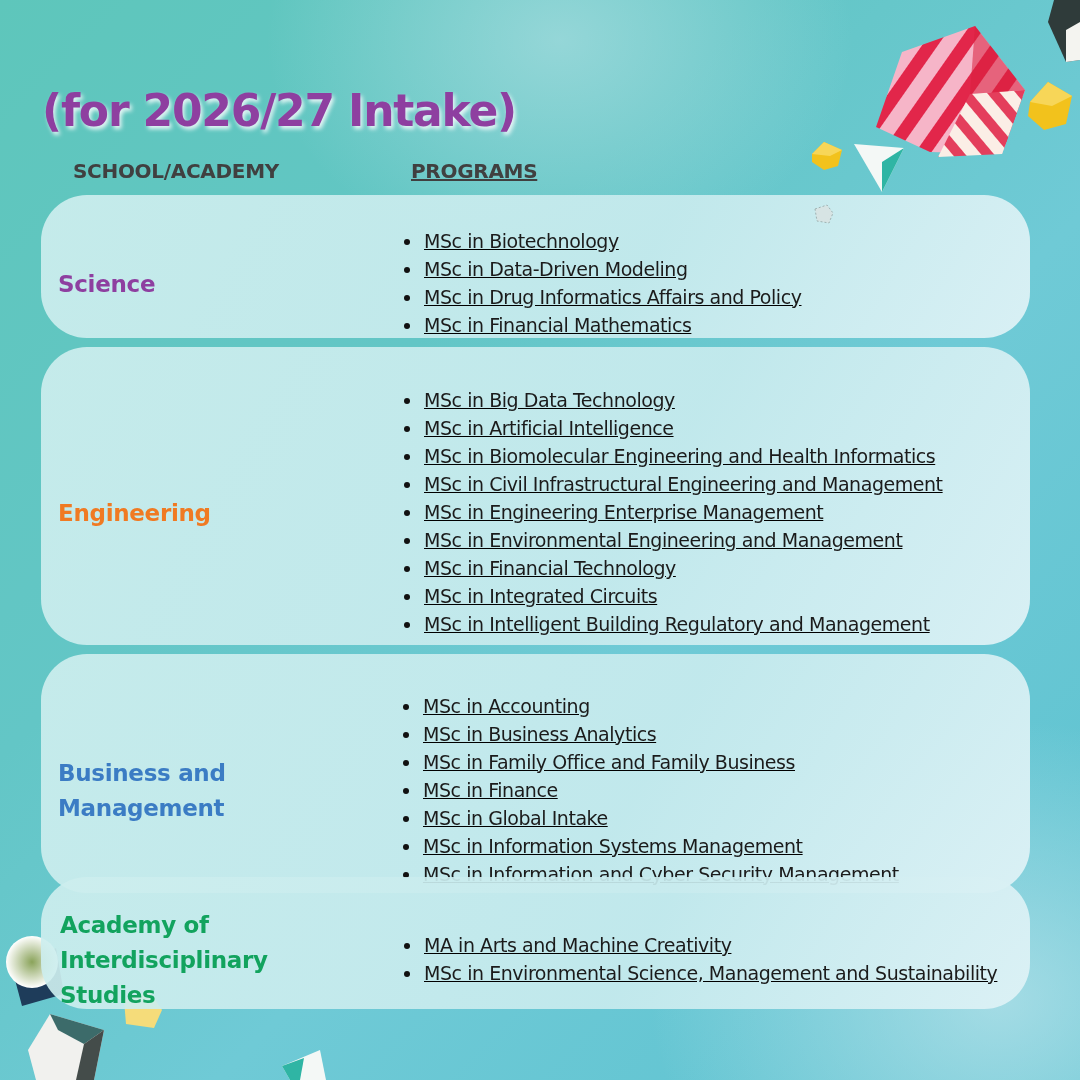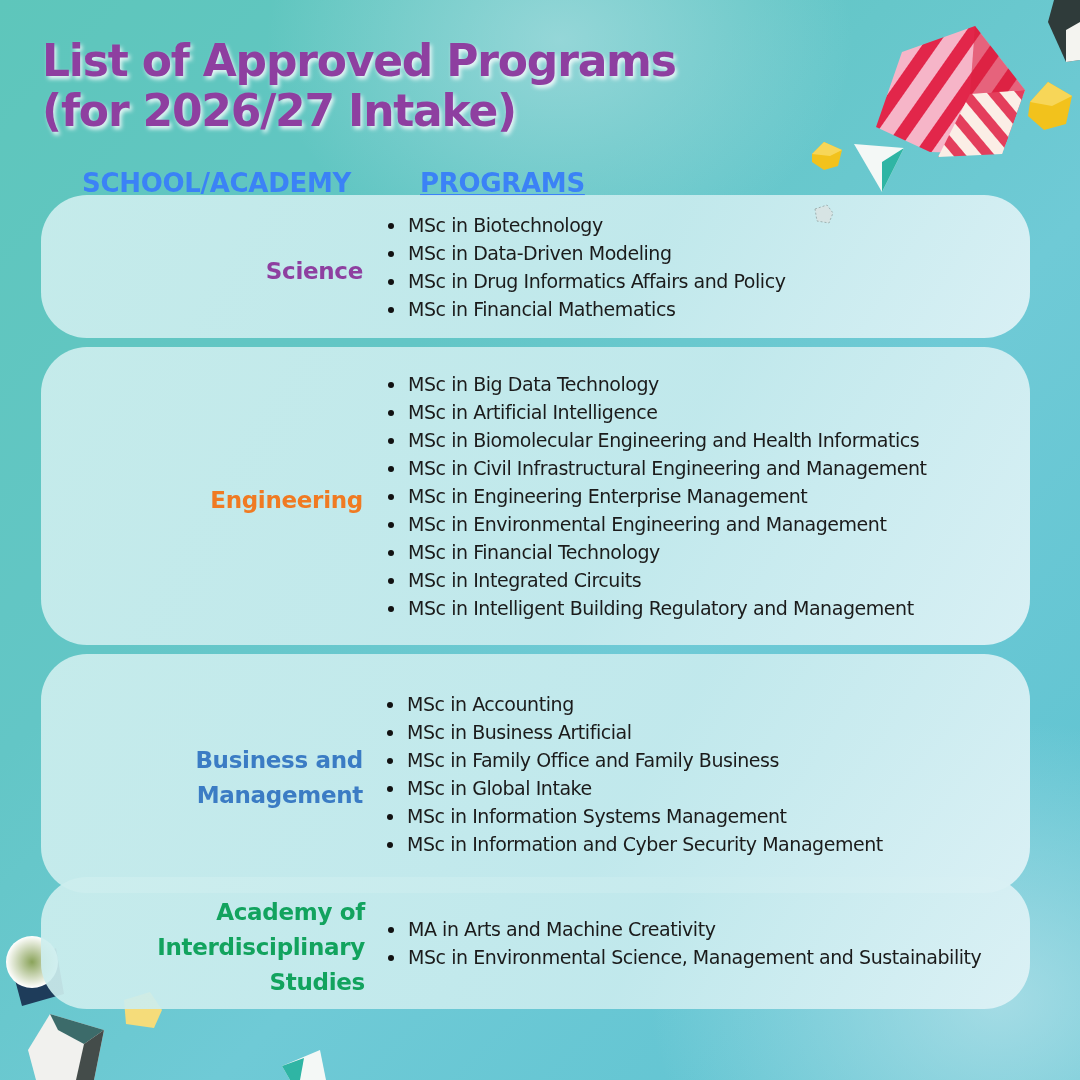--- a/index.html
+++ b/index.html
@@ -12,42 +12,42 @@
         linear-gradient(135deg, #5ec6bb 0%, #63c6c6 35%, #6fcad6 60%, #5cc2d0 100%);
     }
     .title {
       position: absolute; left: 42px; top: 36px; margin: 0;
       font-family: "DejaVu Sans", sans-serif; font-weight: bold;
       font-size: 44px; line-height: 50px; letter-spacing: -1.2px;
       color: #8e3fa0;
       text-shadow: 2px 3px 4px rgba(255,255,255,0.85);
     }
     .col-head {
-      position: absolute; top: 156px; margin: 12px;
+      position: absolute; top: 156px; margin: 3px;
       font-family: "DejaVu Sans", sans-serif; font-weight: bold;
-      font-size: 26px; color: #3b82f6; letter-spacing: -0.3px;
+      font-size: 20px; color: #404040; letter-spacing: -0.3px;
     }
     .col-head.school { left: 70px; }
     .col-head.programs { left: 408px; text-decoration: underline; }
     .card {
       position: absolute; left: 41px; width: 989px;
       border-radius: 46px;
       background: linear-gradient(120deg, rgba(205,238,238,0.92) 0%, rgba(200,235,238,0.92) 60%, rgba(222,242,246,0.95) 100%);
     }
     .school-name {
       position: absolute; left: 0; width: 318px; top: 50%;
       transform: translateY(-50%);
-      text-align: right; margin: 4px;
+      text-align: left; margin: 17px;
       font-family: "DejaVu Sans", sans-serif; font-weight: bold;
       font-size: 23px; line-height: 35px; letter-spacing: -0.3px;
       white-space: pre-line;
     }
     .prog-list {
       position: absolute; top: 50%; transform: translateY(-50%);
-      margin: 0; padding: 0; list-style: none;
+      margin: 16px; padding: 0; list-style: none; text-decoration: underline;
     }
     .prog-list li {
       position: relative; padding-left: 22px;
       font-family: "DejaVu Sans", sans-serif;
       font-size: 19px; line-height: 28px; color: #1b1b1b;
       letter-spacing: -0.45px; white-space: nowrap;
     }
     .prog-list li::before {
       content: ""; position: absolute; left: 2px; top: 12px;
       width: 6px; height: 6px; border-radius: 50%; background: #111;
@@ -103,21 +103,21 @@
   <polygon points="4,40 26,4 80,20 70,70 12,70" fill="#f1f1ee"></polygon>
   <polygon points="26,4 80,20 60,34 34,20" fill="#3c6b6a"></polygon>
   <polygon points="60,34 80,20 70,70 52,70" fill="#444c4a"></polygon>
 </svg>
 <svg class="deco" style="left:280px;top:1048px" width="50" height="32" viewBox="0 0 50 32">
   <polygon points="2,18 40,2 46,32 10,32" fill="#f4f8f6"></polygon>
   <polygon points="2,18 24,10 20,32 10,32" fill="#2fb5a4"></polygon>
 </svg>
 
 <h1 class="title">
-  <span>List of Approved Programs</span><br>
+  <br>
   <span>(for 2026/27 Intake)</span>
 </h1>
 
 <div class="col-head school">SCHOOL/ACADEMY</div>
 <div class="col-head programs">PROGRAMS</div>
 
 <section class="card" style="top:195px;height:143px;">
   <div class="school-name" style="color:#8e3fa0">Science</div>
   <ul class="prog-list" style="left:345px;">
     <li>MSc in Biotechnology</li>
@@ -143,22 +143,23 @@
     <li>MSc in Integrated Circuits</li>
     <li>MSc in Intelligent Building Regulatory and Management</li>
   </ul>
 </section>
 
 <section class="card" style="top:654px;height:239px;">
   <div class="school-name" style="color:#3b7cc4">Business and
 Management</div>
   <ul class="prog-list" style="left:344px;">
     <li>MSc in Accounting</li>
-    <li>MSc in Business Artificial</li>
+    <li>MSc in Business Analytics</li>
     <li>MSc in Family Office and Family Business</li>
+    <li>MSc in Finance</li>
     <li>MSc in Global Intake</li>
     <li>MSc in Information Systems Management</li>
     <li>MSc in Information and Cyber Security Management</li>
   </ul>
 </section>
 
 <section class="card" style="top:877px;height:132px;">
   <div class="school-name" style="color:#12a35e;left:2px;">Academy of
 Interdisciplinary
 Studies</div>

